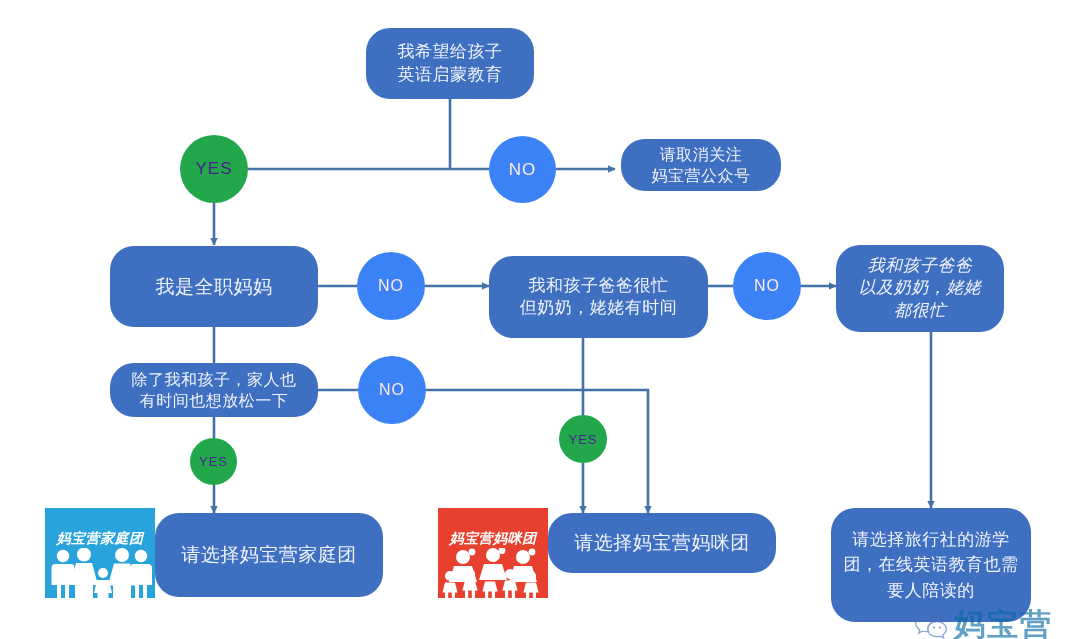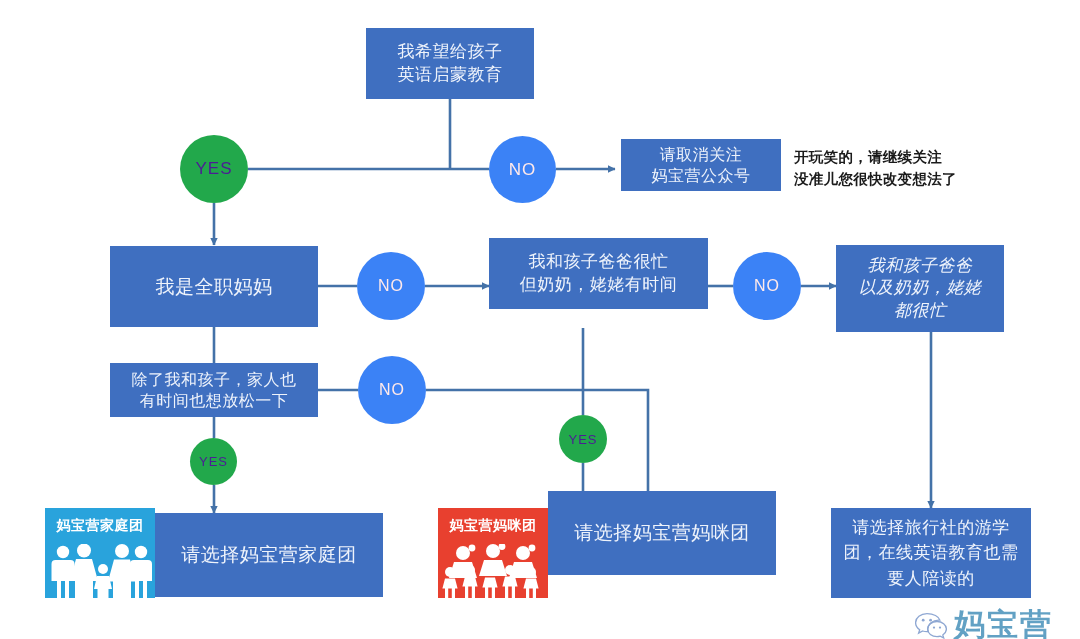--- a/index.html
+++ b/index.html
@@ -21,20 +21,21 @@
   .box{
     background:#3f6fc0;
     color:#eef3fb;
     display:flex;align-items:center;justify-content:center;
     text-align:center;
     line-height:1.32;
     letter-spacing:.5px;
     font-weight:400;
     white-space:pre-line;
     padding:4px 6px;
+    border-radius:24px;
   }
   .box.sm{font-size:16px;}
   .box.md{font-size:17px;}
   .box.lg{font-size:19px;}
 
   .circle{
     border-radius:50%;
     display:flex;align-items:center;justify-content:center;
     color:#4c1d95;
     font-weight:400;
@@ -57,21 +58,21 @@
   .tile{
     position:absolute;
     display:flex;flex-direction:column;align-items:center;
     box-sizing:border-box;
     overflow:hidden;
   }
   .tile.fam{background:#29a3dc;}
   .tile.mom{background:#e8402f;}
   .tile .tile-label{
     color:#ffffff;font-size:14px;font-weight:700;
-    letter-spacing:.5px;margin-top:9px;
+    letter-spacing:.5px;margin-top:22px;font-style:italic;
   }
   .tile .tile-art{flex:1;width:100%;display:flex;align-items:flex-end;justify-content:center;}
   .tile svg{display:block;}
 
   
   #watermark{
     position:absolute;
     display:flex;align-items:center;gap:7px;
     color:#0369a1;
     font-size:31px;font-weight:700;letter-spacing:2px;
@@ -128,28 +129,26 @@
   <div class="node box md" style="left:366px;top:28px;width:168px;height:71px;">我希望给孩子
 英语启蒙教育</div>
 
   <div class="node circle yes" style="left:180px;top:135px;width:68px;height:68px;font-size:17px;">YES</div>
 
   <div class="node circle no" style="left:489px;top:136px;width:67px;height:67px;font-size:17px;">NO</div>
 
   <div class="node box sm" style="left:621px;top:139px;width:160px;height:52px;">请取消关注
 妈宝营公众号</div>
 
-  <div class="note" style="left:794px;top:146px;width:250px;">开玩笑的，请继续关注
-没准儿您很快改变想法了</div>
 
   <div class="node box lg" style="left:110px;top:246px;width:208px;height:81px;">我是全职妈妈</div>
 
   <div class="node circle no" style="left:357px;top:252px;width:68px;height:68px;font-size:16px;">NO</div>
 
-  <div class="node box md" style="left:489px;top:238px;width:219px;height:71px;">我和孩子爸爸很忙
+  <div class="node box md" style="left:489px;top:256px;width:219px;height:82px;">我和孩子爸爸很忙
 但奶奶，姥姥有时间</div>
 
   <div class="node circle no" style="left:733px;top:252px;width:68px;height:68px;font-size:16px;">NO</div>
 
   <div class="node box md" style="left:836px;top:245px;width:168px;height:87px;font-style:italic;">我和孩子爸爸
 以及奶奶，姥姥
 都很忙</div>
 
   <div class="node box sm" style="left:110px;top:363px;width:208px;height:54px;text-align:center;">除了我和孩子，家人也
 有时间也想放松一下</div>
@@ -212,23 +211,23 @@
           <path d="M44,33.5 h10 l2.6,10 h-2.6 v10.5 h-3.2 v-10.5 h-3.6 v10.5 h-3.2 v-10.5 h-2.6 z"></path>
           <circle cx="69" cy="26" r="5"></circle>
           <path d="M64,32.5 h10 l2.6,10 h-2.6 v11.5 h-3.2 v-11.5 h-3.6 v11.5 h-3.2 v-11.5 h-2.6 z"></path>
           <circle cx="90" cy="28" r="5"></circle>
           <path d="M85,34.5 h10 l2.6,10 h-2.6 v9.5 h-3.2 v-9.5 h-3.6 v9.5 h-3.2 v-9.5 h-2.6 z"></path>
         </g>
       </svg>
     </div>
   </div>
 
-  <div class="node box lg" style="left:548px;top:491px;width:228px;height:84px;">请选择妈宝营妈咪团</div>
-
-  <div class="node box md" style="left:831px;top:508px;width:200px;height:90px;line-height:1.5;">请选择旅行社的游学团，在线英语教育也需要人陪读的</div>
+  <div class="node box lg" style="left:548px;top:513px;width:228px;height:60px;">请选择妈宝营妈咪团</div>
+
+  <div class="node box md" style="left:831px;top:508px;width:200px;height:114px;line-height:1.5;">请选择旅行社的游学团，在线英语教育也需要人陪读的</div>
 
   <div id="watermark" style="left:915px;top:604px;">
     <svg class="wm-ico" width="32" height="27" viewBox="0 0 32 27" aria-hidden="true">
       <path d="M12,1.6 C5.6,1.6 0.6,5.7 0.6,10.7 c0,2.8 1.6,5.3 4.1,7 L3.6,21.1 l4.1,-2.1
                c1.4,0.4 2.8,0.6 4.3,0.6 c0.4,0 0.8,0 1.2,-0.05 c-0.3,-0.8 -0.4,-1.6 -0.4,-2.5
                c0,-5 4.9,-9 10.9,-9 c0.4,0 0.8,0 1.2,0.05 C23.8,4.6 18.5,1.6 12,1.6 z" fill="none" stroke="#4a72b8" stroke-width="1.3"></path>
       <circle cx="8.2" cy="8.2" r="1.4" fill="#4a72b8"></circle>
       <circle cx="15.6" cy="8.2" r="1.4" fill="#4a72b8"></circle>
       <path d="M31.4,17.1 c0,-4.2 -4.2,-7.6 -9.4,-7.6 c-5.2,0 -9.4,3.4 -9.4,7.6 c0,4.2 4.2,7.6 9.4,7.6
                c1.2,0 2.3,-0.2 3.3,-0.5 l3.4,1.8 l-0.9,-3 C29.9,21.5 31.4,19.4 31.4,17.1 z" fill="none" stroke="#4a72b8" stroke-width="1.3"></path>

